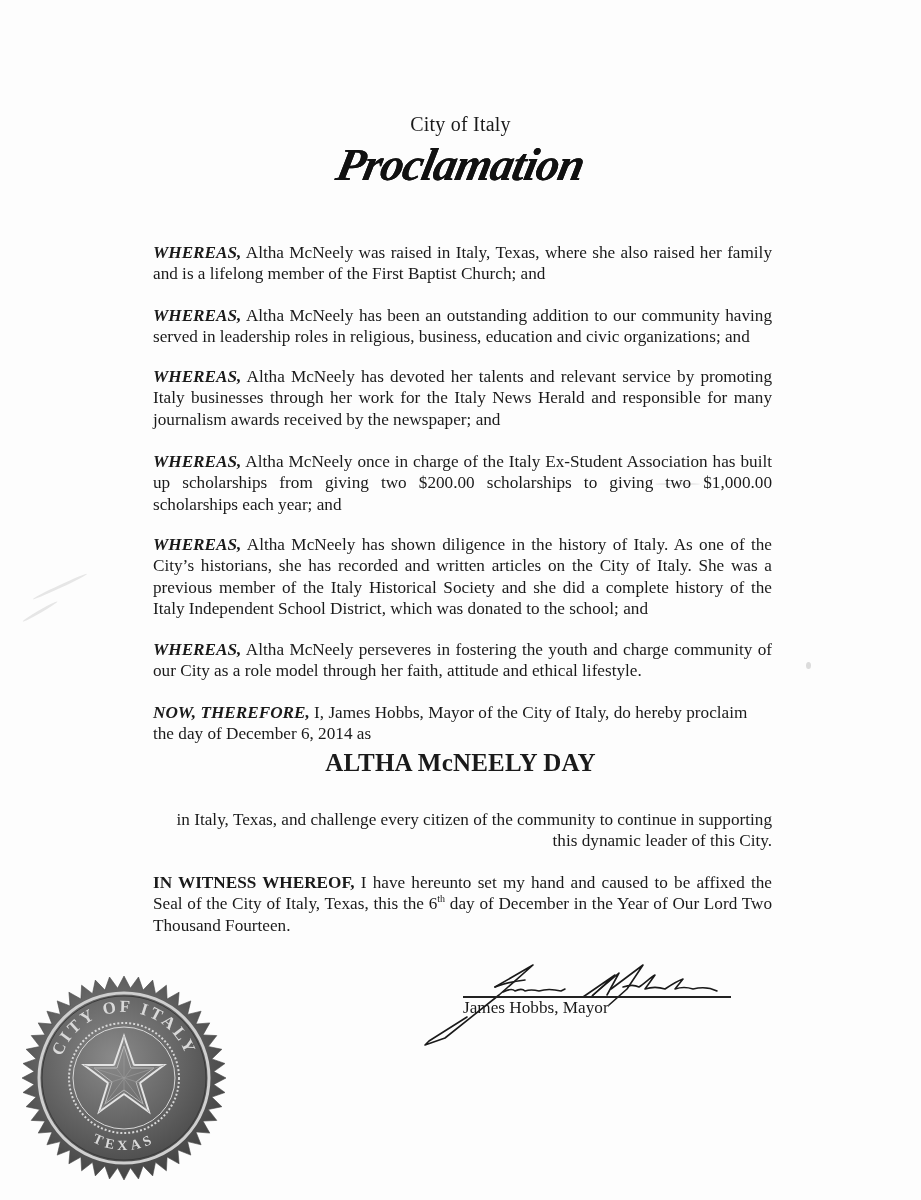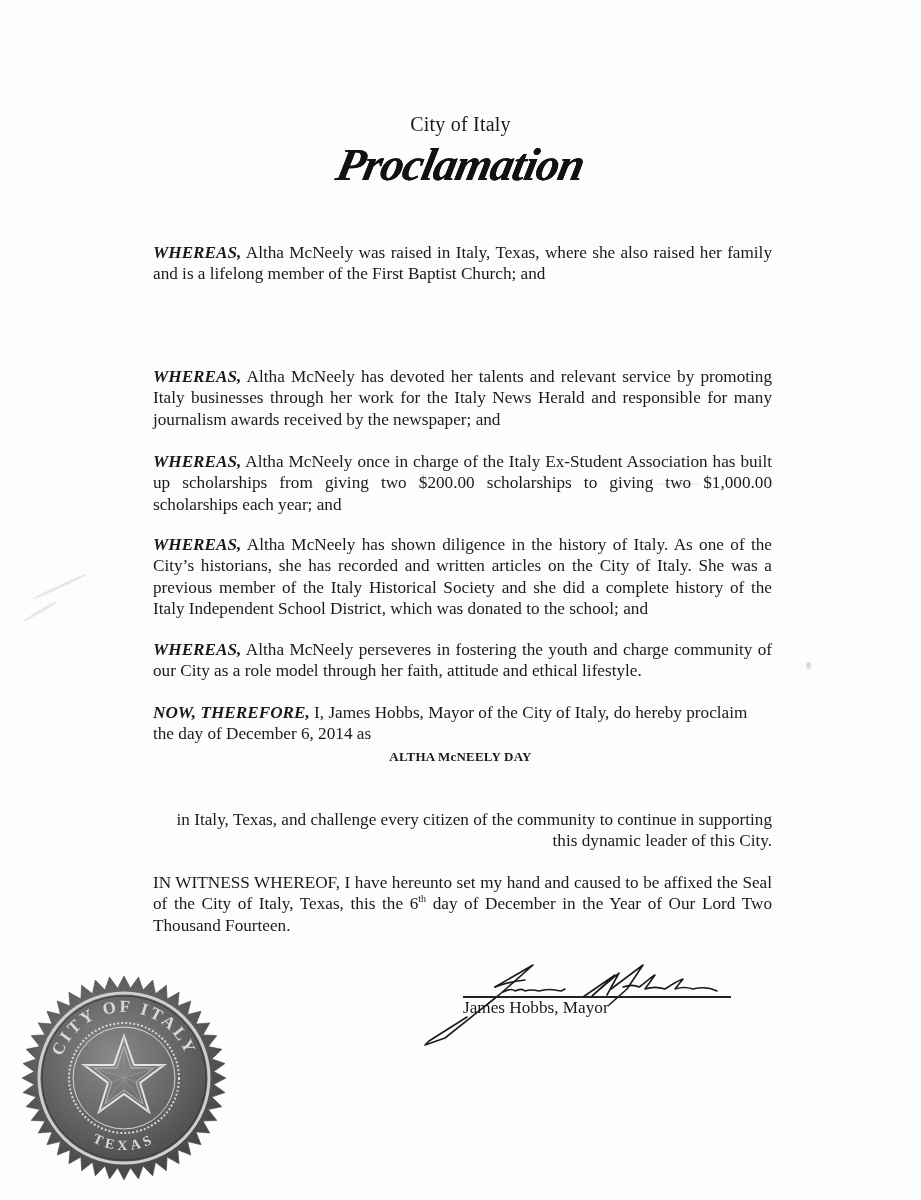--- a/index.html
+++ b/index.html
@@ -23,25 +23,25 @@
       transform: skewX(-12deg);
       color: #111;
       text-shadow: 0 0 0.6px #111;
     }
     .body-block {
       position: absolute; left: 137px; width: 651px;
       font-size: 17.2px; line-height: 21.3px; text-align: justify;
     }
     .body-block p { margin: 16px; }
     .lead-ital { font-weight: bold; font-style: italic; text-align: center; }
-    .lead-bold { font-weight: normal; }
+    .lead-bold { font-weight: bold; }
     .last-left { text-align-last: left; }
     .day-heading {
       position: absolute; top: 749px; left: 0; width: 921px; text-align: center;
-      font-weight: bold; font-size: 13px; letter-spacing: 0.2px;
+      font-weight: bold; font-size: 25px; letter-spacing: 0.2px;
     }
     sup { font-size: 10px; line-height: 0; position: relative; top: -1px; }
     .sig-area { position: absolute; left: 415px; top: 945px; width: 330px; height: 110px; }
     .sig-line { position: absolute; left: 48px; top: 51px; width: 268px; height: 1.5px; background: #222; }
     .sig-name { position: absolute; left: 48px; top: 53px; font-size: 17.2px; }
     .sig-svg { position: absolute; left: 0; top: 0; }
     .seal { position: absolute; left: 14px; top: 968px; width: 220px; height: 220px; }
     .speck { position: absolute; background: #e6e6e6; border-radius: 50%; }
   </style>
 </head>
@@ -54,20 +54,23 @@
   <div class="speck" style="left:655px;top:483px;width:45px;height:2px;"></div>
   <div class="speck" style="left:806px;top:662px;width:5px;height:7px;background:#dcdcdc;"></div>
 
   <div class="city-name">City of Italy</div>
   <div class="proc-title">Proclamation</div>
 
   <div class="body-block" style="top:226px;">
     <p class="last-left"><span class="lead-ital">WHEREAS,</span><span> Altha McNeely was raised in Italy, Texas, where she also raised her family and is a lifelong member of the First Baptist Church; and</span></p>
   </div>
 
+  <div class="body-block" style="top:289px;">
+    <p class="last-left"><span class="lead-ital">WHEREAS,</span><span> Altha McNeely has been an outstanding addition to our community having served in leadership roles in religious, business, education and civic organizations; and</span></p>
+  </div>
 
   <div class="body-block" style="top:350px;">
     <p class="last-left"><span class="lead-ital">WHEREAS,</span><span> Altha McNeely has devoted her talents and relevant service by promoting Italy businesses through her work for the Italy News Herald and responsible for many journalism awards received by the newspaper; and</span></p>
   </div>
 
   <div class="body-block" style="top:435px;">
     <p class="last-left"><span class="lead-ital">WHEREAS,</span><span> Altha McNeely once in charge of the Italy Ex-Student Association has built up scholarships from giving two $200.00 scholarships to giving two $1,000.00 scholarships each year; and</span></p>
   </div>
 
   <div class="body-block" style="top:518px;">

